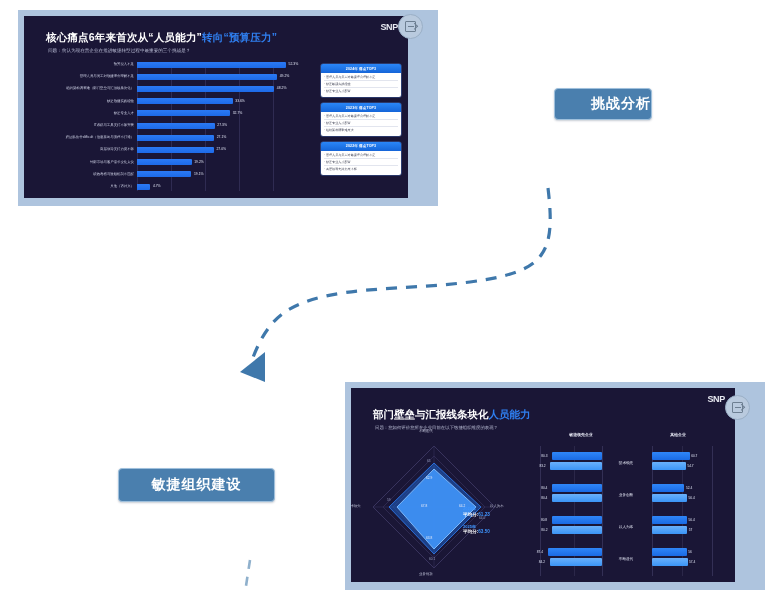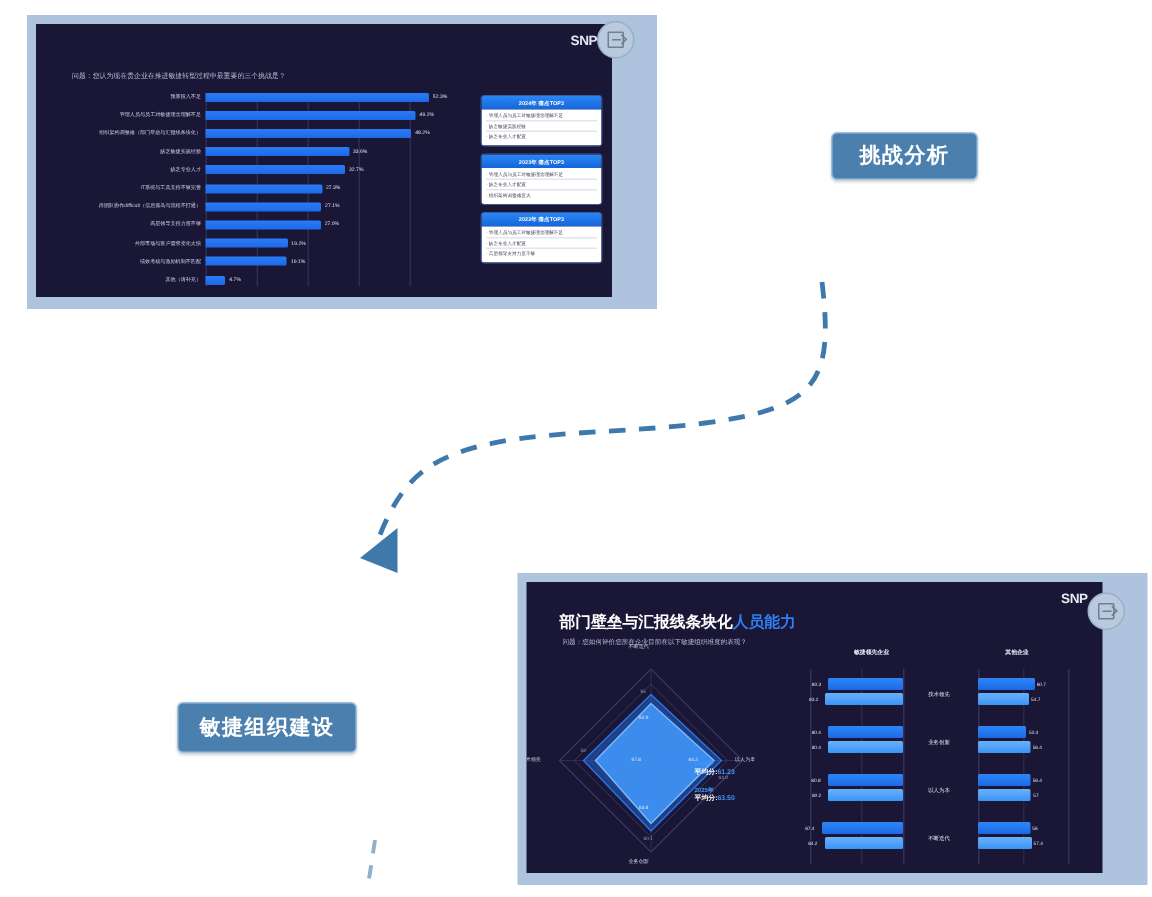--- a/index.html
+++ b/index.html
@@ -158,37 +158,40 @@
     position: absolute;
     background: #4a7fae;
     border: 1.6px solid #9fc0dc;
     border-radius: 4px;
     color: #ffffff;
     font-weight: bold;
     display: flex; align-items: center; justify-content: center;
     letter-spacing: 1px;
     box-shadow: 0 1px 2px rgba(40,60,90,.25);
   }
-  .pill.p1 { left: 554px; top: 88px; width: 98px; height: 32px; font-size: 14px; }
-  .pill.p2 { left: 118px; top: 468px; width: 120px; height: 34px; font-size: 14px; text-align: center; }
+  .pill.p1 { left: 554px; top: 88px; width: 98px; height: 32px; font-size: 14px; justify-content: flex-end; }
+  .pill.p2 { left: 118px; top: 468px; width: 157px; height: 34px; font-size: 14px; text-align: center; }
 
   
   .arrow-layer { position: absolute; left: 0; top: 0; width: 768px; height: 598px;
     pointer-events: none; }
 </style>
 </head>
 <body>
 
 <div id="canvas">
 
   <div class="slide-card sc1">
     <div class="slide-inner">
 
       <div class="brand">SNP</div>
 
+      <div class="s1-title">
+        <span>核心痛点6年来首次从“人员能力”</span><span class="hl">转向“预算压力”</span>
+      </div>
       <div class="s1-sub">问题：您认为现在贵企业在推进敏捷转型过程中最重要的三个挑战是？</div>
 
       <div class="chart1">
         <div class="c1-grid">
           <div class="c1-gl" style="left:91px"></div>
           <div class="c1-gl" style="left:125px"></div>
           <div class="c1-gl" style="left:159px"></div>
           <div class="c1-gl" style="left:193px"></div>
           <div class="c1-gl" style="left:227px"></div>
         </div>

